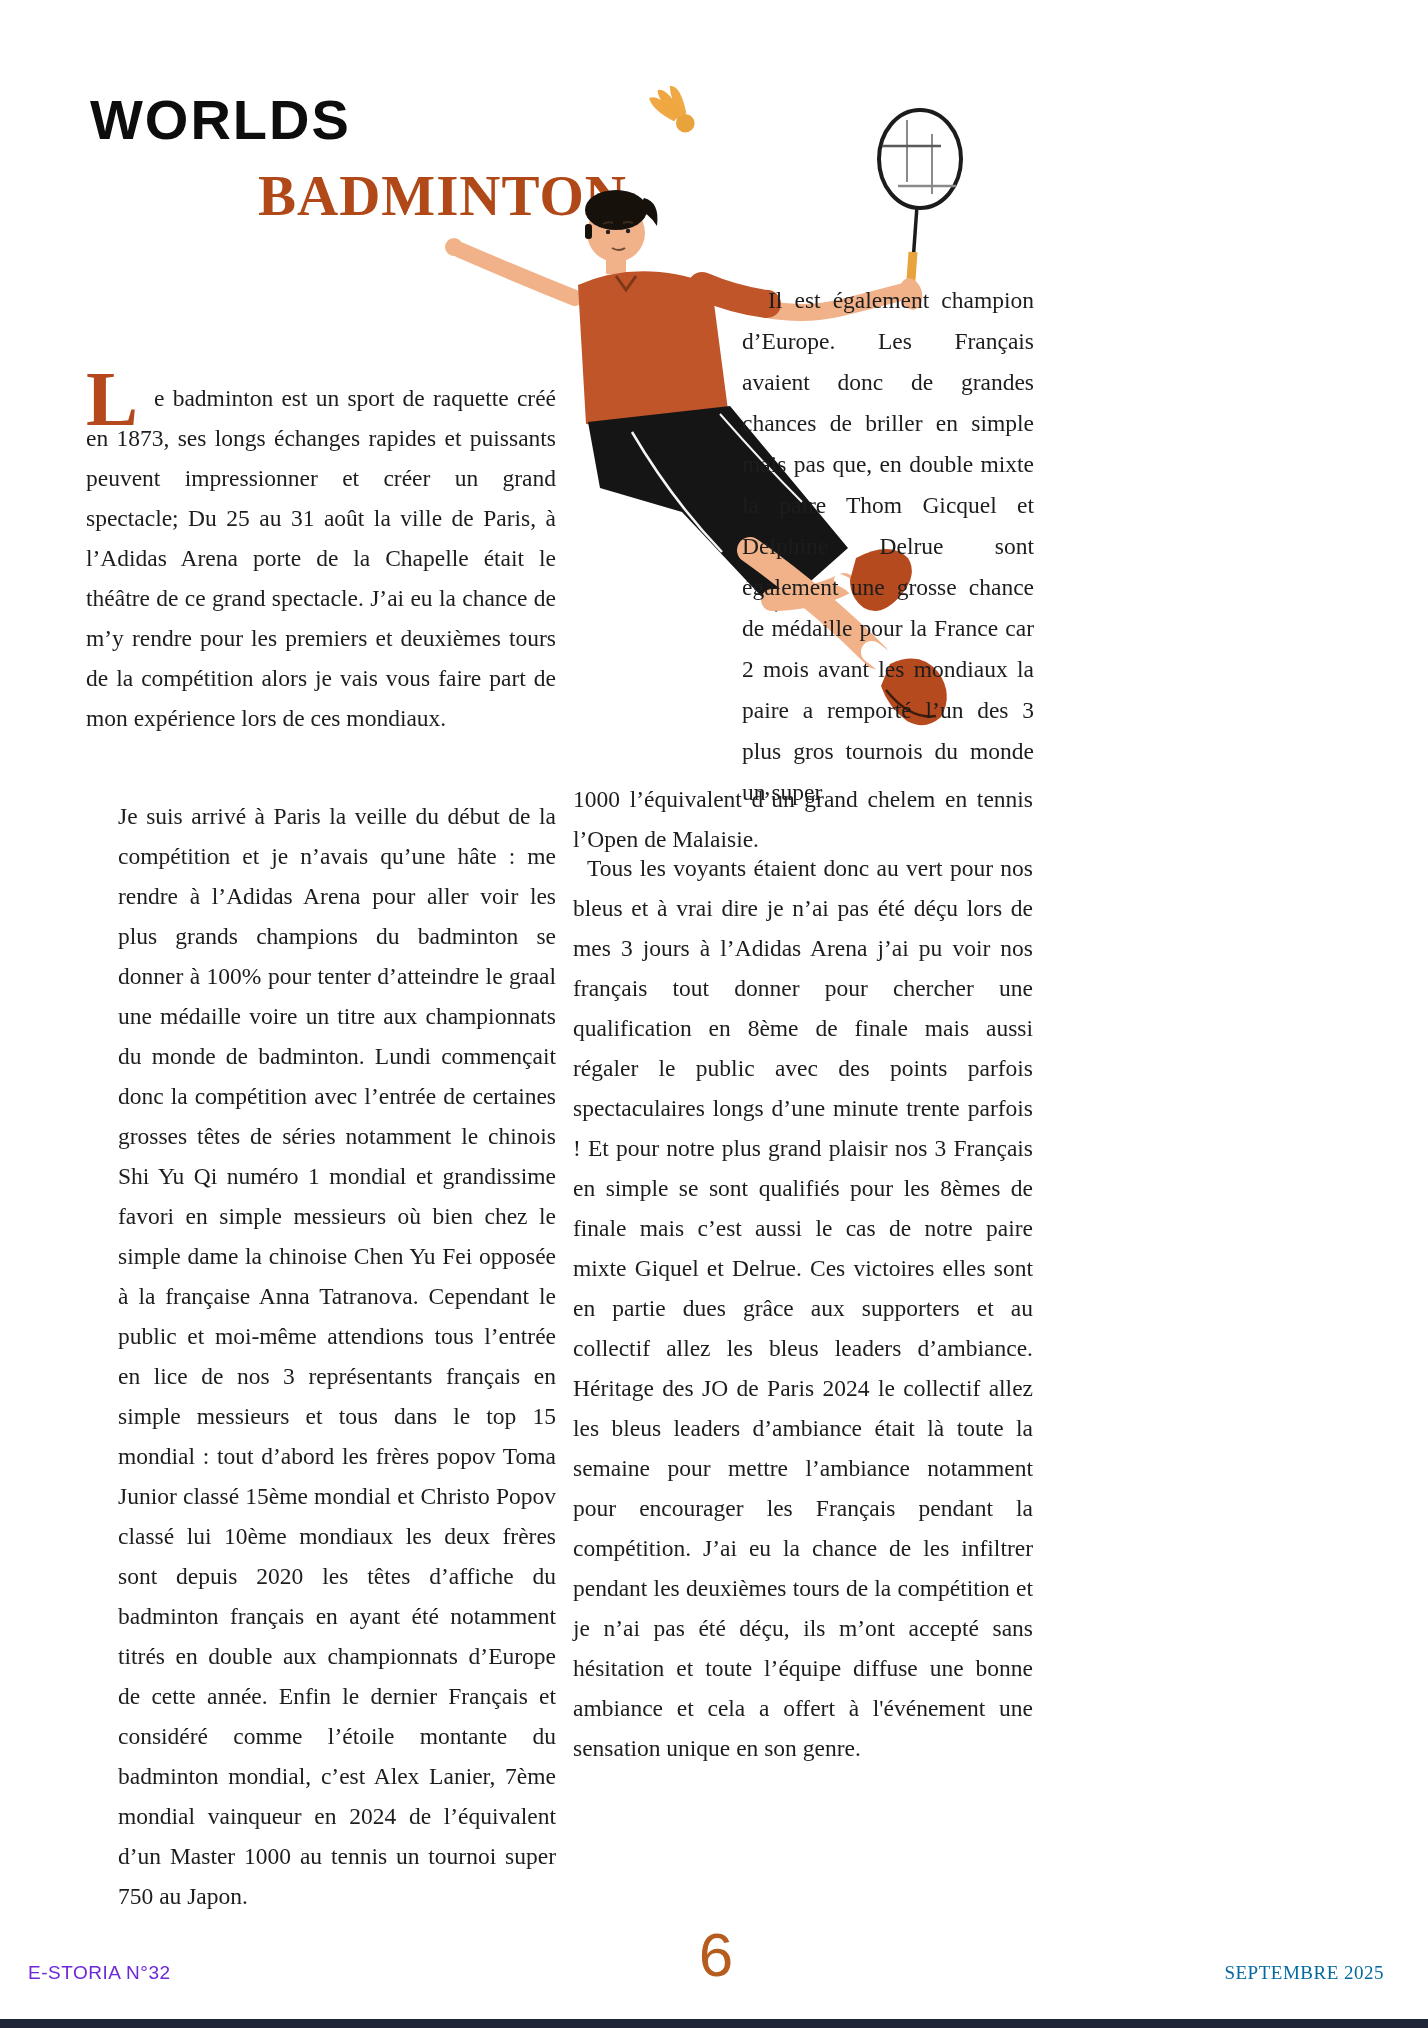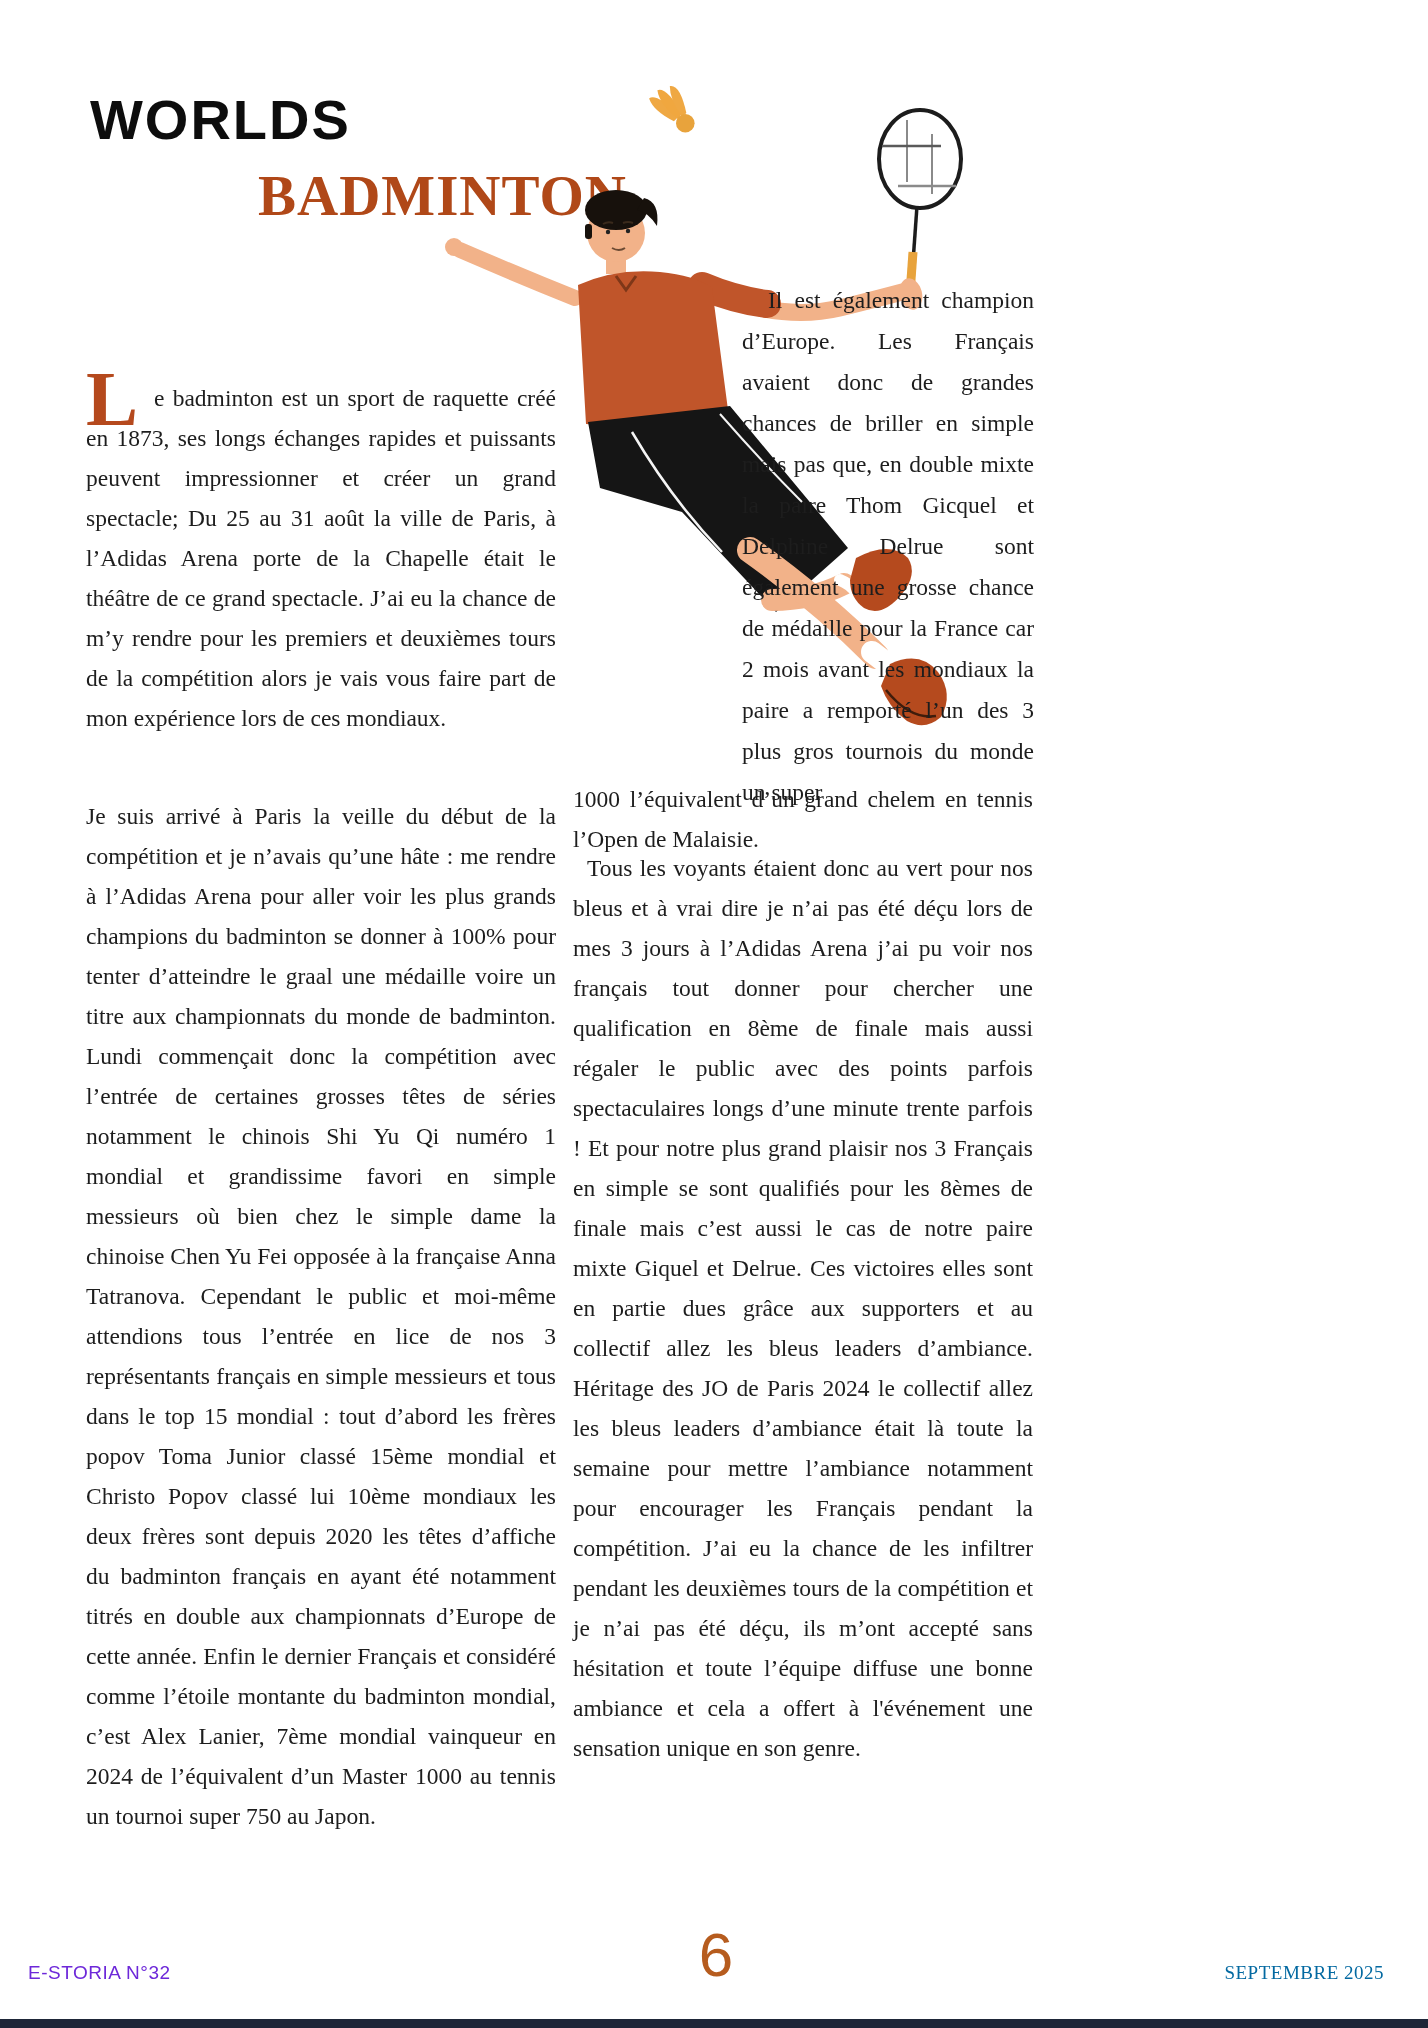--- a/index.html
+++ b/index.html
@@ -20,21 +20,21 @@
   .col-left  { position:absolute; left:86px;  top:378px; width:470px; }
   .col-right-narrow { position:absolute; left:742px; top:280px; width:292px; }
   .col-right-a { position:absolute; left:573px; top:756px; width:460px;margin-top:23px; }
   .col-right-b { position:absolute; left:573px; top:848px; width:460px; }
   .para {
     margin:0; font-size:23.5px; line-height:40px; text-align:justify;
     color:#1d1d1d;
   }
   .col-right-narrow .para { line-height:41px; text-indent:26px; }
   .col-right-b .para { text-indent:14px; }
-  .col-left .para + .para { margin-top:58px; }
+  .col-left .para + .para { margin-top:58px;margin-left:32px; }
   .dropcap {
     float:left; height:40px; overflow:visible;
     font-size:78px; line-height:46px; font-weight:700;
     color:#b5491d; margin:-2px 16px 0 0;
   }
   .player-illo { position:absolute; left:420px; top:80px; width:560px; height:660px; }
   .shuttle-icon { position:absolute; left:645px; top:84px; width:62px; height:62px; }
   .footer-issue {
     position:absolute; left:28px; top:1962px;
     font-family:"Liberation Sans", sans-serif; font-size:19px;

